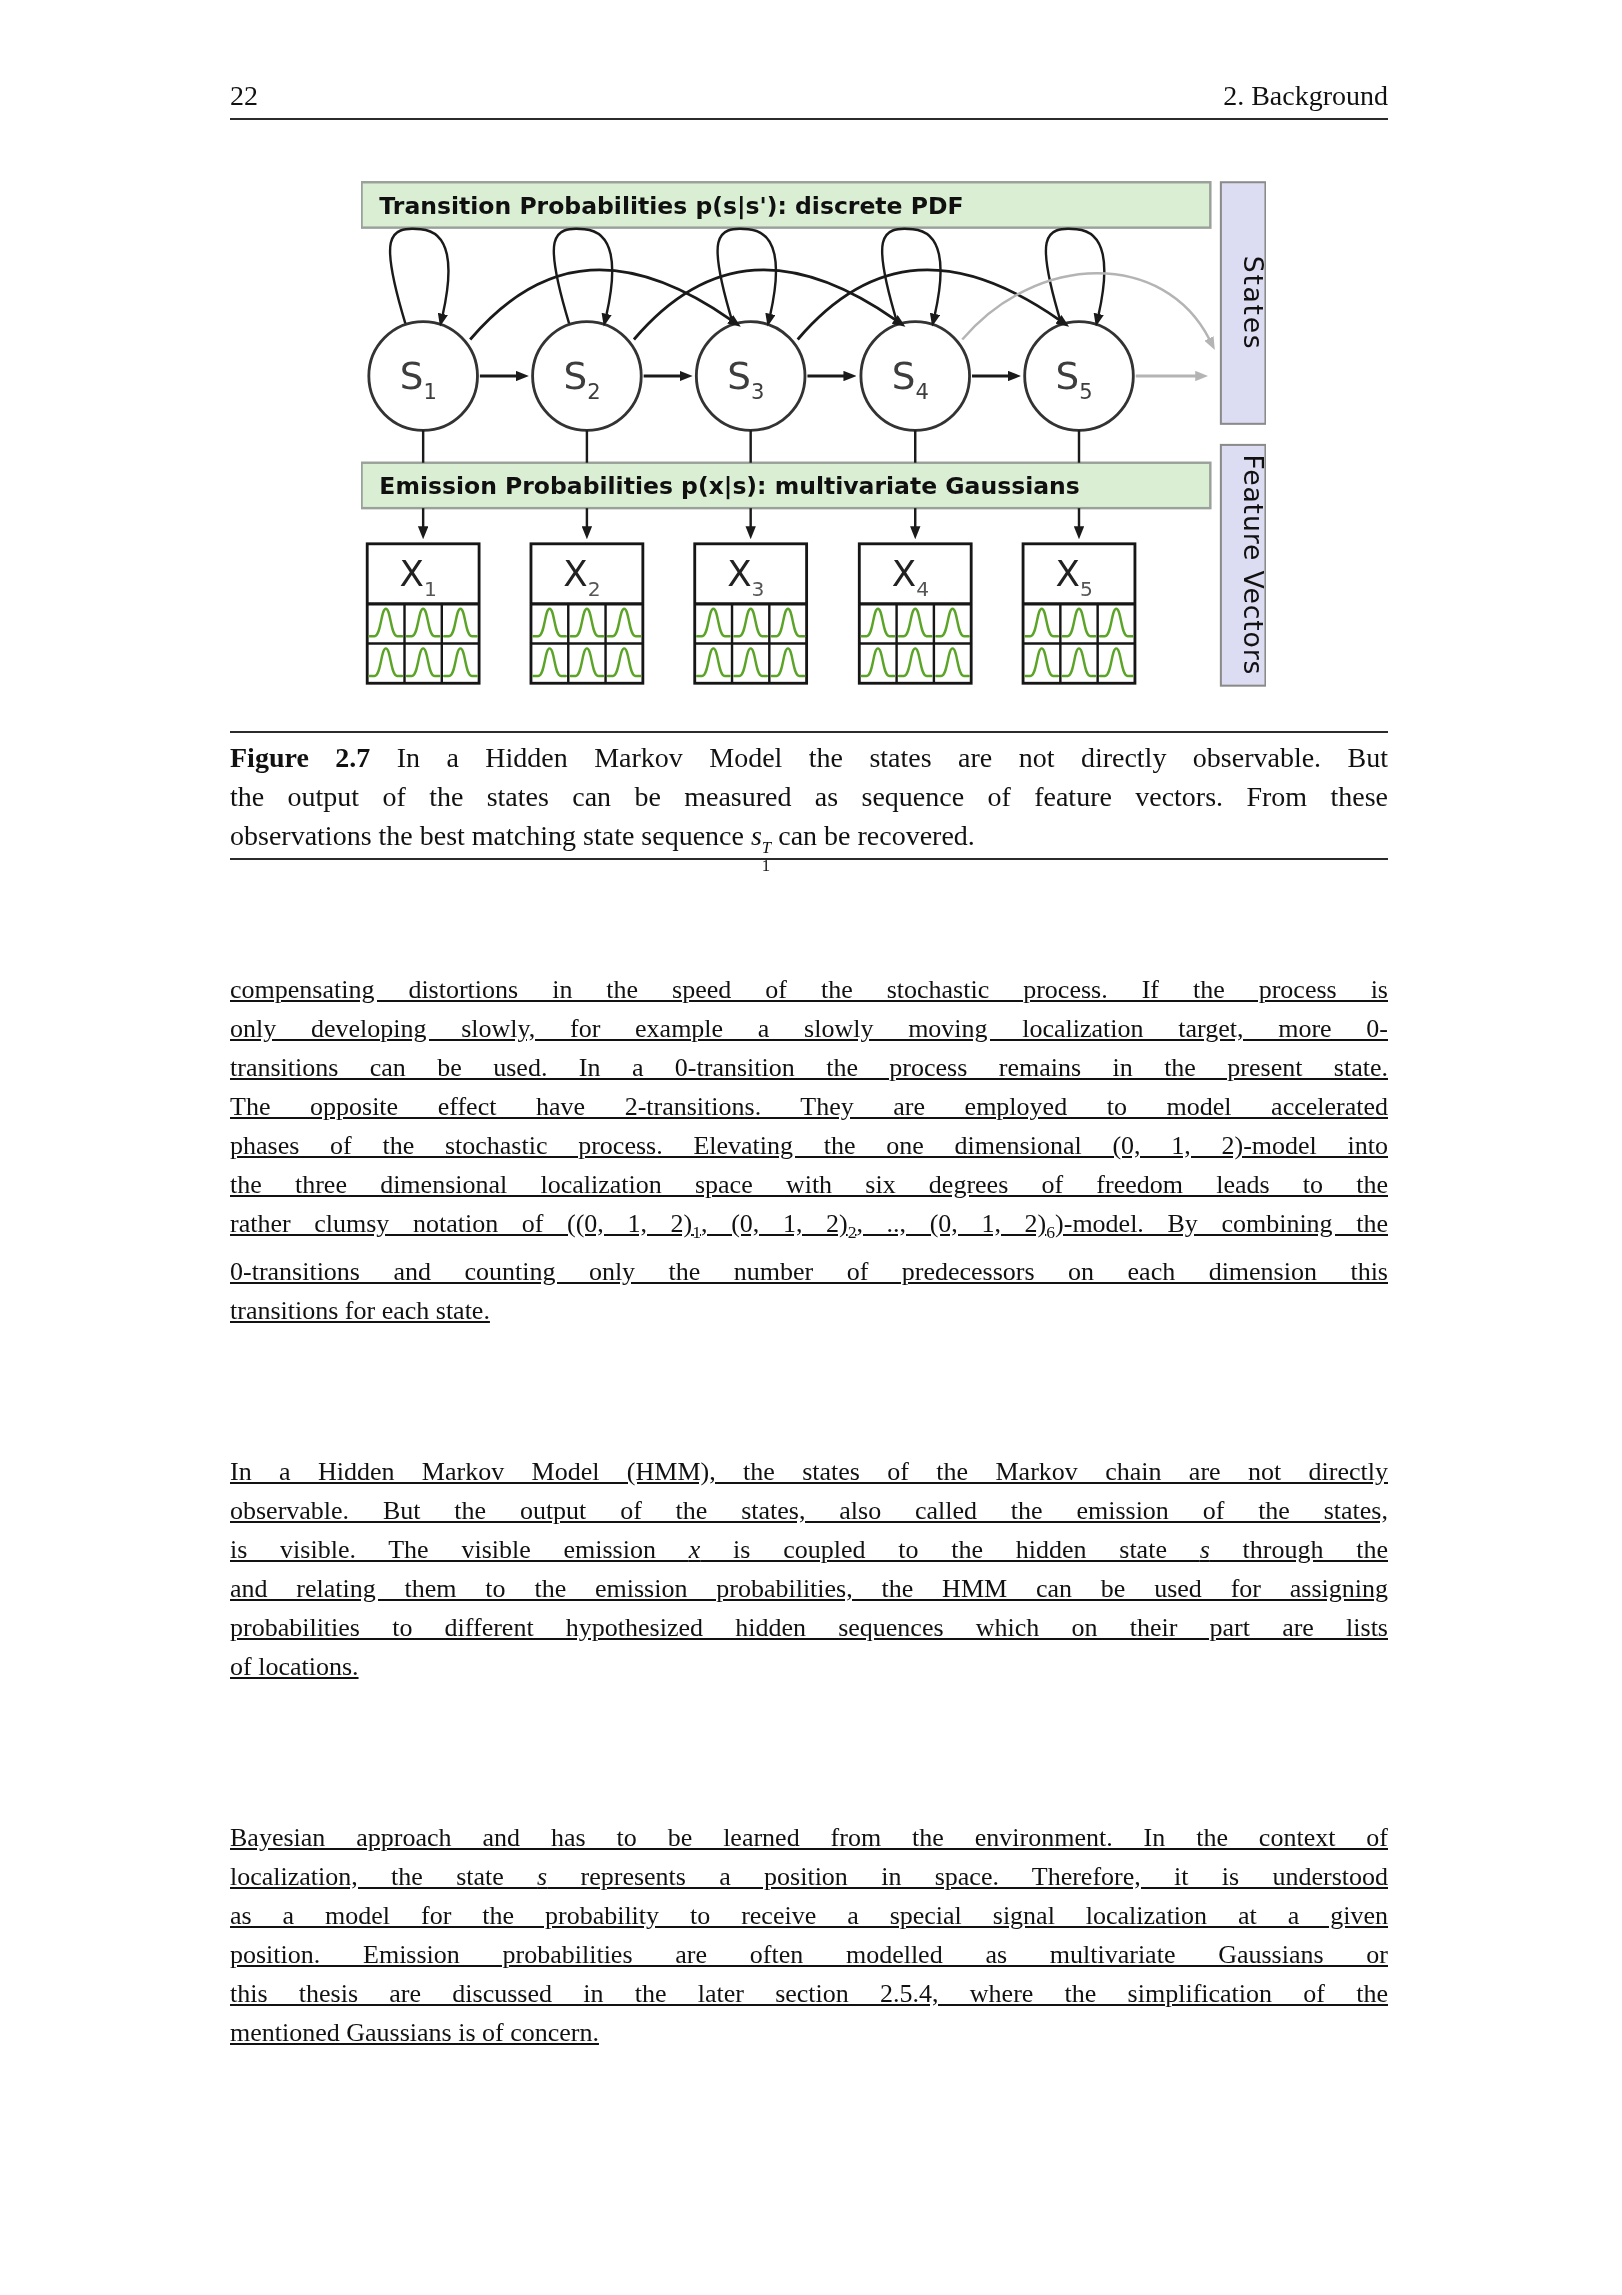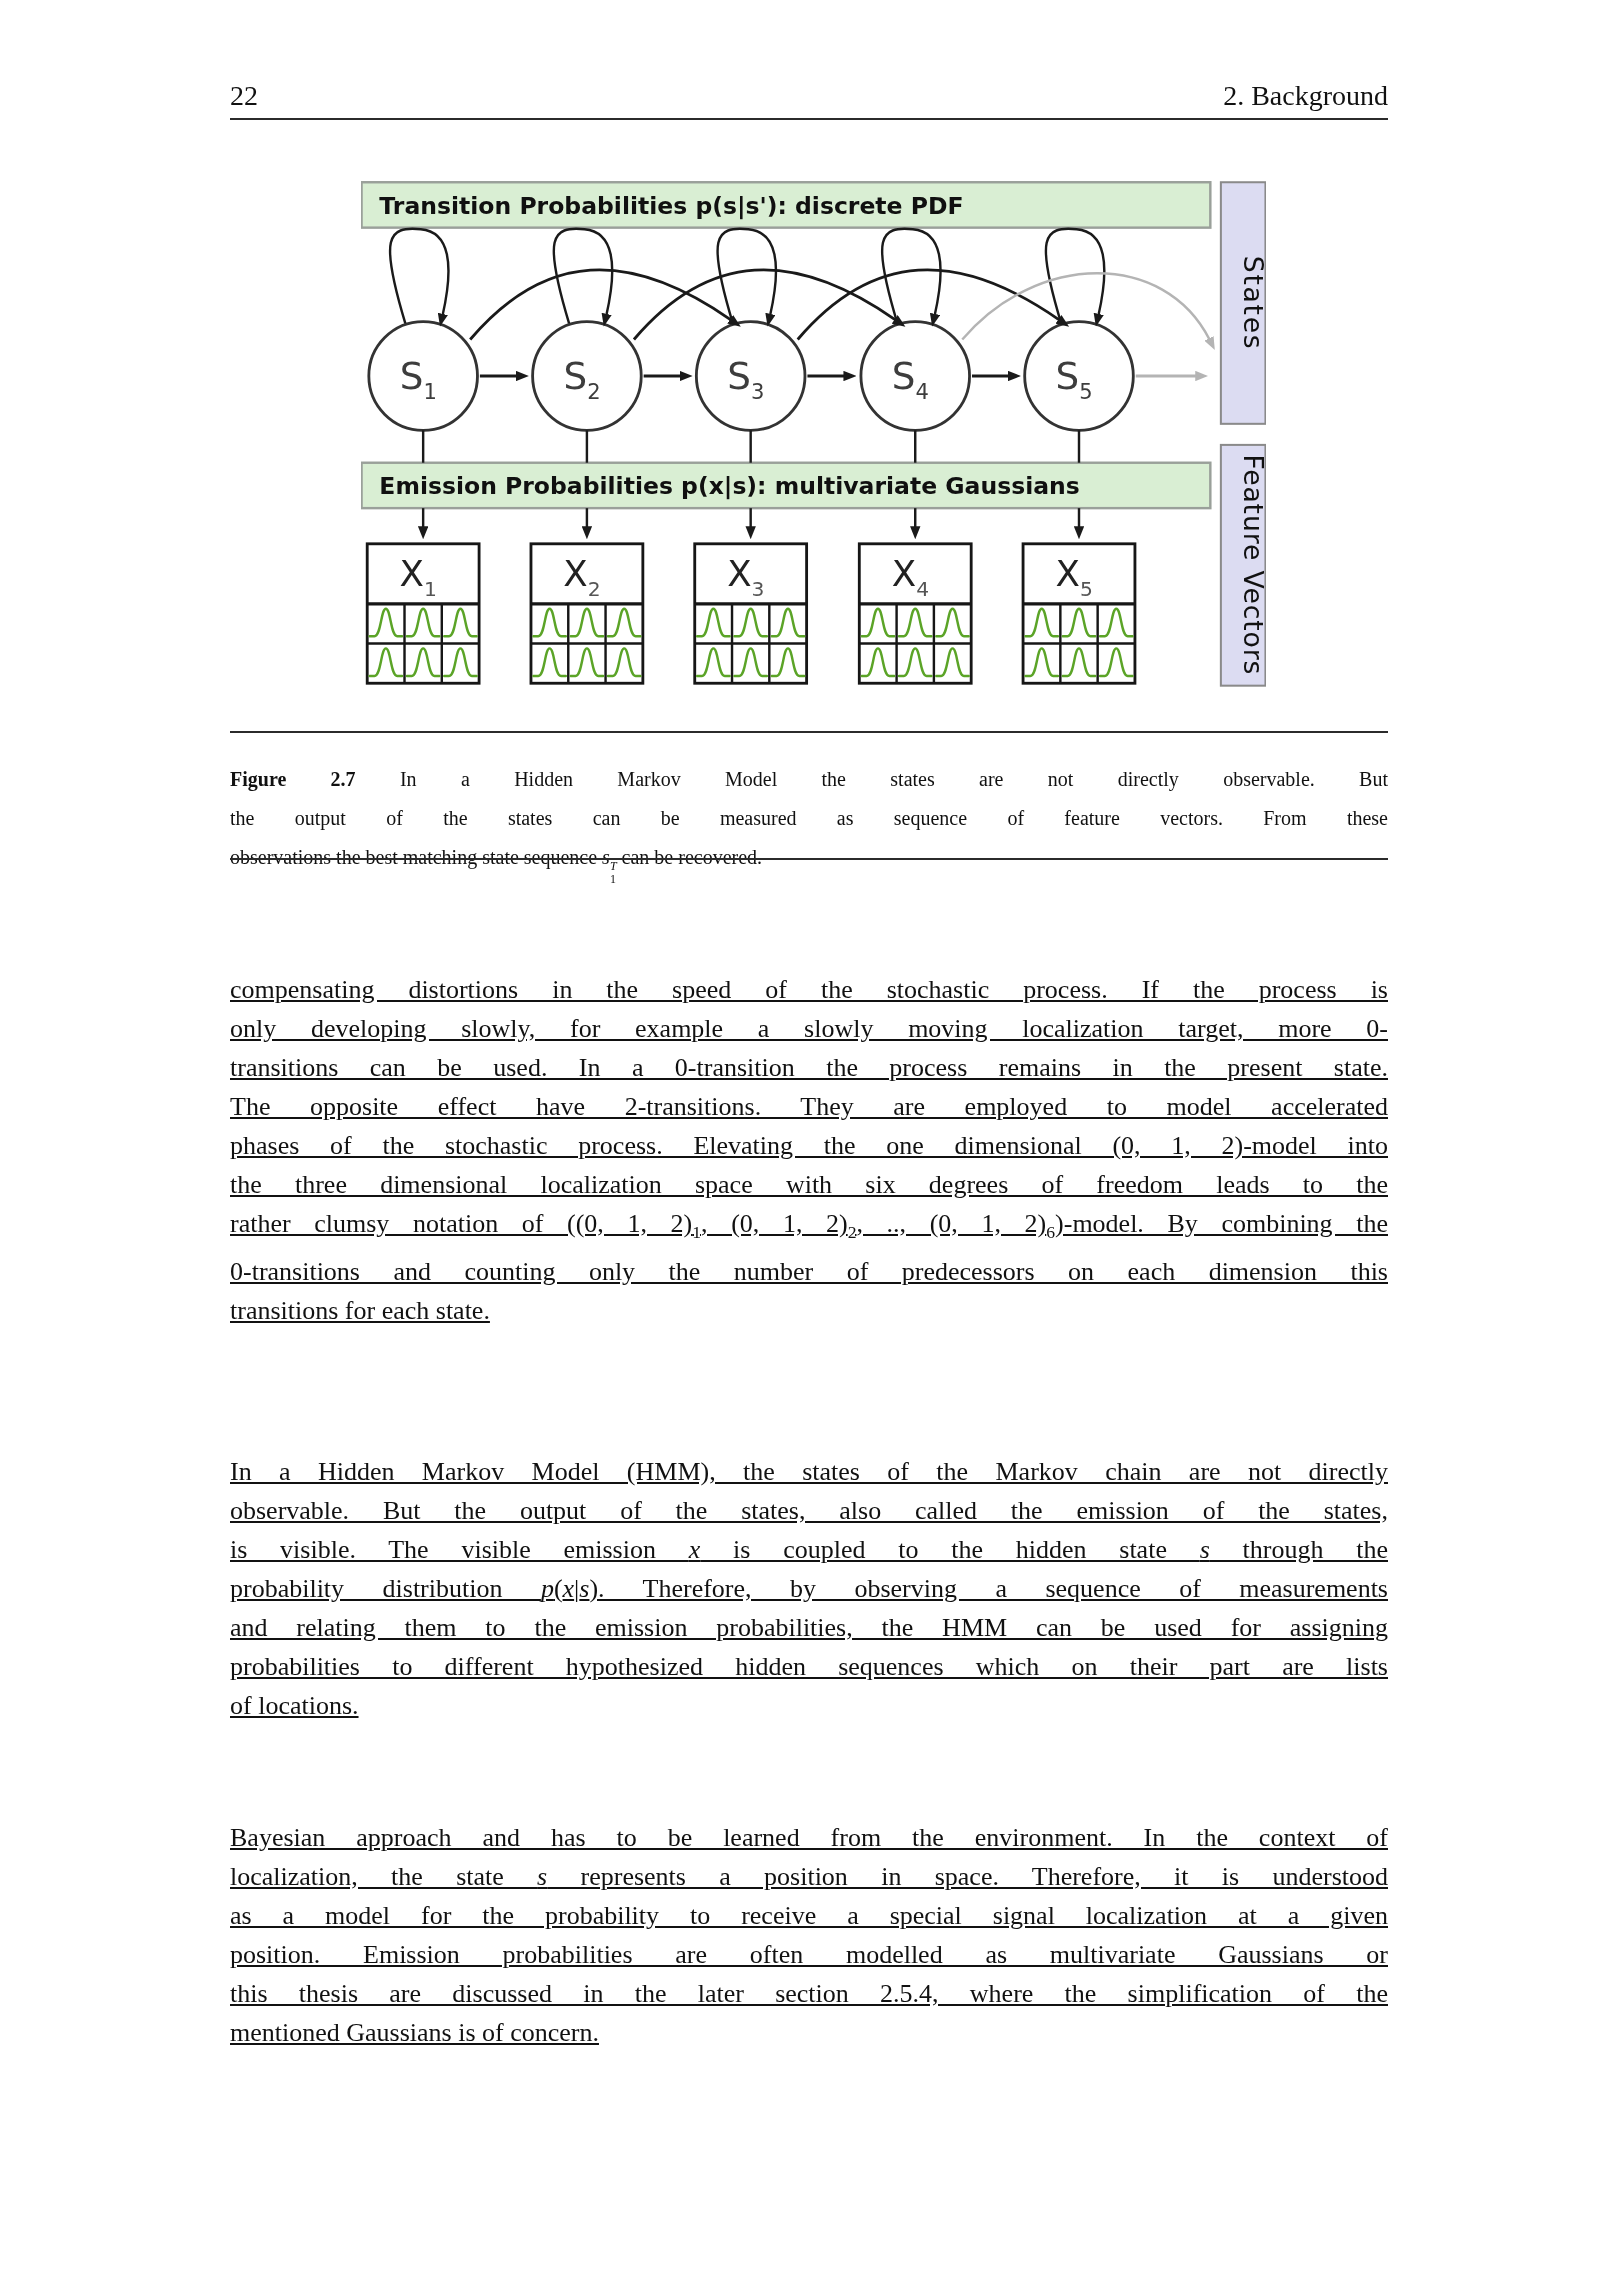--- a/index.html
+++ b/index.html
@@ -8,21 +8,21 @@
     font-family:"Liberation Serif",serif;color:#111;overflow:hidden;
   }
   .abs{position:absolute;}
   
   .header{left:230px;top:80px;width:1158px;font-size:28px;display:flex;justify-content:space-between;text-align:center;}
   .chapter-title{}
   .hrule{left:230px;width:1158px;height:2.4px;background:#2b2b2b;}
   
   #fig-svg{position:absolute;left:361px;top:179px;}
   
-  .caption{left:230px;top:760px;width:1158px;font-size:20px;line-height:39px;}
+  .caption{left:230px;top:738px;width:1158px;font-size:28px;line-height:39px;}
   .cap-line{text-align:justify;text-align-last:justify;}
   .cap-line.last{text-align-last:auto;}
   .bold{font-weight:bold;}
   .seq i{font-style:italic;}
   .supsub{display:inline-flex;flex-direction:column;font-size:0.60em;line-height:1.05;vertical-align:-0.50em;}
   .ssup{font-style:italic;}
   
   .para{position:absolute;left:230px;width:1158px;font-size:26px;line-height:39px;}
   .pline{text-align:justify;text-align-last:justify;text-justify:inter-word;text-decoration:underline;}
   .pline.last{text-align-last:auto;}
@@ -171,21 +171,20 @@
       <div class="pline">phases of the stochastic process. Elevating the one dimensional (0, 1, 2)-model into</div>
       <div class="pline">the three dimensional localization space with six degrees of freedom leads to the</div>
       <div class="pline">rather clumsy notation of ((0, 1, 2)<sub>1</sub>, (0, 1, 2)<sub>2</sub>, .., (0, 1, 2)<sub>6</sub>)-model. By combining the</div>
       <div class="pline">0-transitions and counting only the number of predecessors on each dimension this</div>
       <div class="pline last">transitions for each state.</div>
     </div>
     <div class="para" style="top: 1452px;">
       <div class="pline">In a Hidden Markov Model (HMM), the states of the Markov chain are not directly</div>
       <div class="pline">observable. But the output of the states, also called the emission of the states,</div>
       <div class="pline">is visible. The visible emission <i>x</i> is coupled to the hidden state <i>s</i> through the</div>
-      <div class="pline">probability distribution <i>p</i>(<i>x</i>|<i>s</i>). Therefore, by observing a sequence of measurements</div>
       <div class="pline">and relating them to the emission probabilities, the HMM can be used for assigning</div>
       <div class="pline">probabilities to different hypothesized hidden sequences which on their part are lists</div>
       <div class="pline last">of locations.</div>
     </div>
     <div class="para" style="top: 1818px;">
       <div class="pline">Bayesian approach and has to be learned from the environment. In the context of</div>
       <div class="pline">localization, the state <i>s</i> represents a position in space. Therefore, it is understood</div>
       <div class="pline">as a model for the probability to receive a special signal localization at a given</div>
       <div class="pline">position. Emission probabilities are often modelled as multivariate Gaussians or</div>
       <div class="pline">this thesis are discussed in the later section 2.5.4, where the simplification of the</div>

